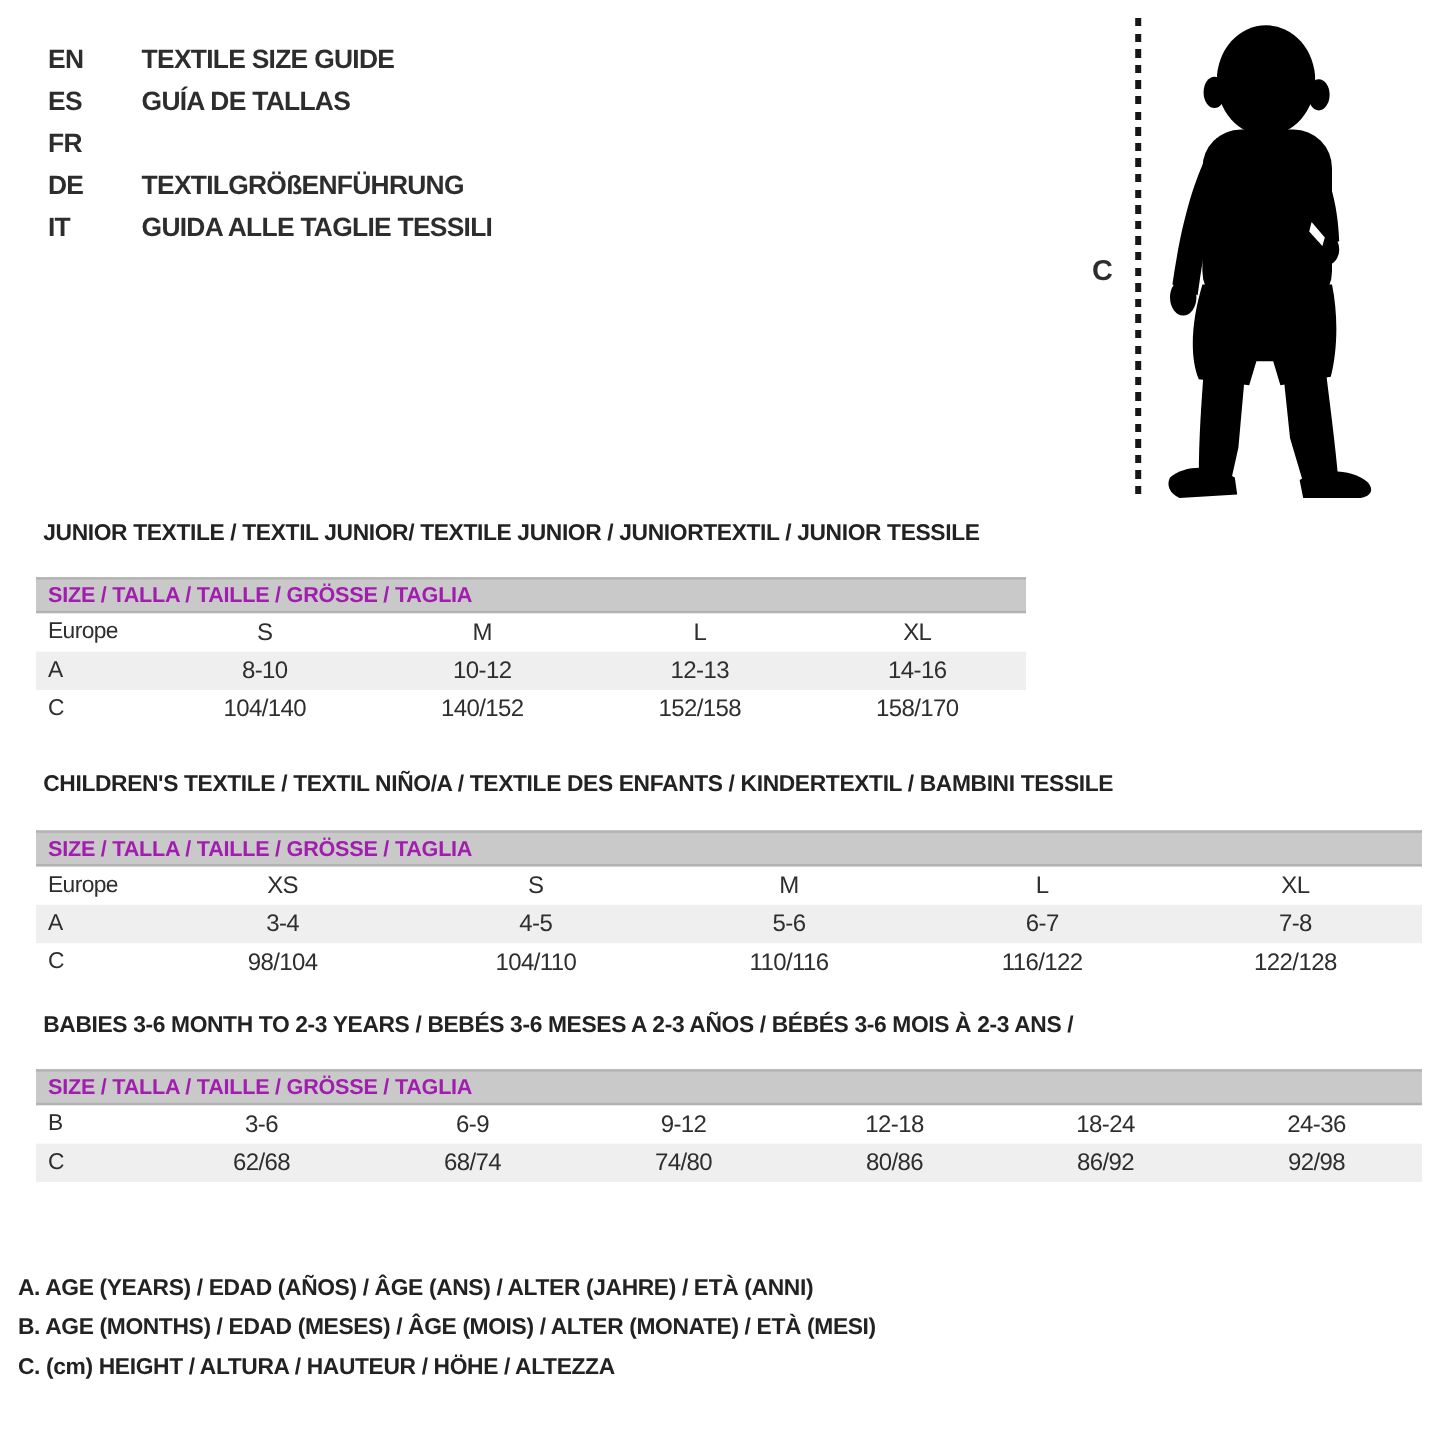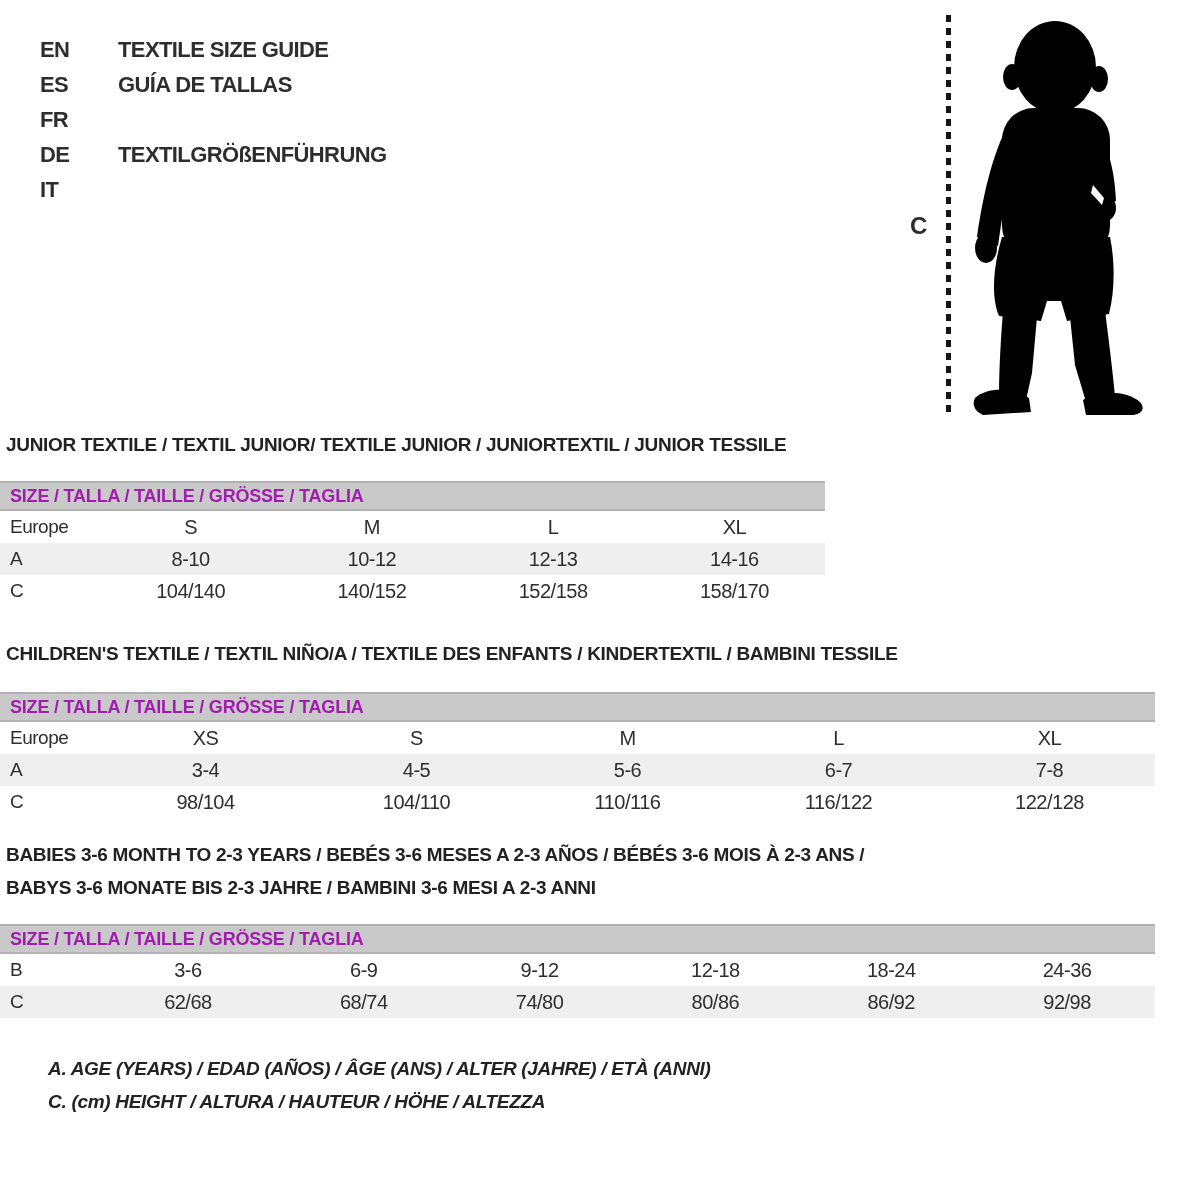--- a/index.html
+++ b/index.html
@@ -19,21 +19,21 @@
               font-weight:700; font-size:22px; letter-spacing:-0.6px; }
   .lang-code { width:78px; }
   .figure { position:absolute; left:0; top:0; width:1200px; height:420px; }
   .c-label { position:absolute; left:910px; top:212px;
              font-weight:700; font-size:24px; letter-spacing:-0.5px; }
   .dash-line { position:absolute; left:946px; top:15px; width:5px; height:402px;
                background:repeating-linear-gradient(to bottom, #161616 0 7px, transparent 7px 13px); }
   svg.toddler { position:absolute; left:962px; top:15px; }
 
   
-  .content { }
+  .content { padding-left:30px; }
   .size-section { margin-top:0; }
   .section-heading { margin-left:6px; font-weight:700; font-size:19px;
                      letter-spacing:-0.3px; line-height:33px; color:#222; }
   .sec-junior   { margin-top:8px; }
   .sec-junior   .size-table { margin-top:20px; }
   .sec-children { margin-top:30px; }
   .sec-children .size-table { margin-top:22px; }
   .sec-babies   { margin-top:20px; }
   .sec-babies   .size-table { margin-top:20px; }
 
@@ -43,21 +43,21 @@
           border-bottom:2px solid var(--band-border,#b2b2b2);
           display:flex; align-items:center; padding-left:10px;
           font-weight:700; font-size:18px; letter-spacing:-0.2px; color:#a21caf; }
   .trow { display:flex; height:32px; align-items:center;
           font-weight:400; font-size:20px; letter-spacing:-0.5px; color:#2e2e2e; }
   .trow.shaded { background:var(--stripe-background,#efefef); }
   .trow .rlabel { width:100px; padding-left:10px; font-size:19px; }
   .trow .cell { flex:1; text-align:center; }
 
   
-  .footnotes { padding-left:48px; margin-top:34px;font-style:italic; }
+  .footnotes { padding-left:15px; margin-top:72px; }
   .footnote { font-weight:700; font-size:19px; letter-spacing:-0.3px;
               line-height:33px; color:#222; }
 </style>
 </head>
 <body>
 
 <div class="page">
 
   <div class="top">
     <div class="langs">
@@ -71,20 +71,21 @@
         </div>
         <div class="lang-row">
           <span class="lang-code">FR</span>
         </div>
         <div class="lang-row">
           <span class="lang-code">DE</span>
           <span class="lang-title">TEXTILGRÖßENFÜHRUNG</span>
         </div>
         <div class="lang-row">
           <span class="lang-code">IT</span>
+          <span class="lang-title">GUIDA ALLE TAGLIE TESSILI</span>
         </div>
       </div>
 
     <div class="figure">
       <span class="c-label">C</span>
       <div class="dash-line"></div>
       <svg class="toddler" width="192" height="402" viewBox="0 0 192 402" aria-hidden="true">
         <g fill="#000">
 
           <ellipse cx="93" cy="52" rx="41" ry="46"></ellipse>
@@ -166,21 +167,20 @@
             <span class="cell">98/104</span>
             <span class="cell">104/110</span>
             <span class="cell">110/116</span>
             <span class="cell">116/122</span>
             <span class="cell">122/128</span>
           </div>
         </div>
       </section>
       <section class="size-section sec-babies">
         <div class="section-heading">BABIES 3-6 MONTH TO 2-3 YEARS / BEBÉS 3-6 MESES A 2-3 AÑOS / BÉBÉS 3-6 MOIS À 2-3 ANS /</div>
-        <div class="section-heading">BABYS 3-6 MONATE BIS 2-3 JAHRE / BAMBINI 3-6 MESI A 2-3 ANNI</div>
         <div class="size-table" style="width: 1155px;">
           <div class="band">SIZE / TALLA / TAILLE / GRÖSSE / TAGLIA</div>
           <div class="trow">
             <span class="rlabel">B</span>
             <span class="cell">3-6</span>
             <span class="cell">6-9</span>
             <span class="cell">9-12</span>
             <span class="cell">12-18</span>
             <span class="cell">18-24</span>
             <span class="cell">24-36</span>
@@ -193,16 +193,17 @@
             <span class="cell">80/86</span>
             <span class="cell">86/92</span>
             <span class="cell">92/98</span>
           </div>
         </div>
       </section>
     </div>
 
   <div class="footnotes">
       <div class="footnote">A. AGE (YEARS) / EDAD (AÑOS) / ÂGE (ANS) / ALTER (JAHRE) / ETÀ (ANNI)</div>
+      <div class="footnote">B. AGE (MONTHS) / EDAD (MESES) / ÂGE (MOIS) / ALTER (MONATE) / ETÀ (MESI)</div>
       <div class="footnote">C. (cm) HEIGHT / ALTURA / HAUTEUR / HÖHE / ALTEZZA</div>
     </div>
 
 </div>
 
 </body></html>

